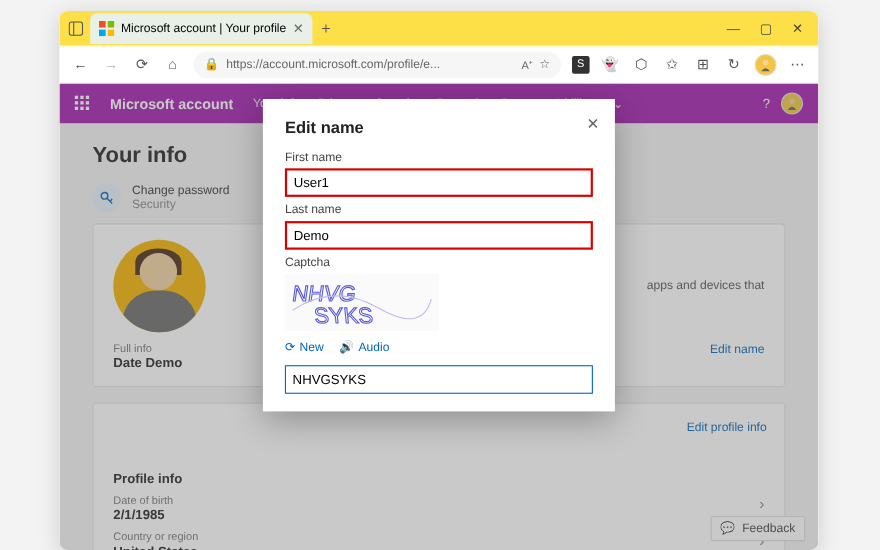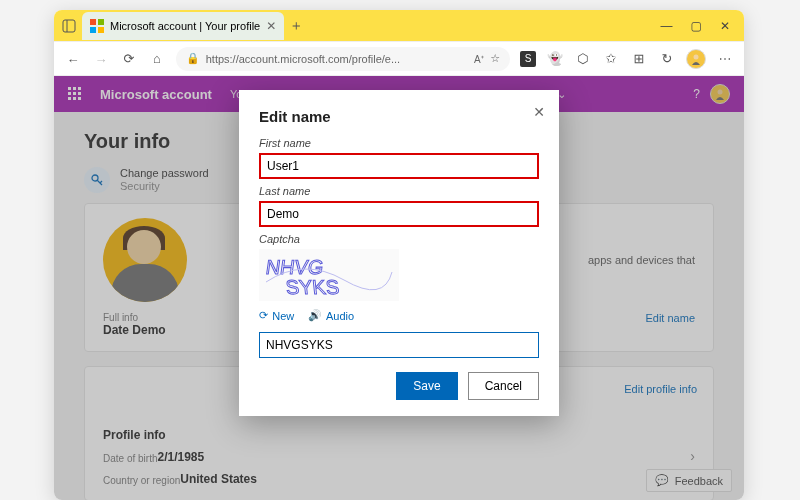--- a/index.html
+++ b/index.html
@@ -34,28 +34,28 @@
   .avatarbox { display: flex; gap: 16px; align-items: center; }
   .avatar { width: 84px; height: 84px; border-radius: 50%; background: #f5b400; position: relative; overflow: hidden; }
   .avatar .head { position: absolute; left: 24px; top: 12px; width: 34px; height: 34px; border-radius: 50%; background: #f2d3a0; }
   .avatar .hair { position: absolute; left: 20px; top: 8px; width: 42px; height: 24px; border-radius: 50% 50% 0 0; background: #4a2c14; }
   .avatar .body { position: absolute; left: 8px; top: 46px; width: 68px; height: 50px; border-radius: 30px 30px 0 0; background: #6a6a6a; }
   .card .label { font-size: 10px; color: #777; }
   .card .value { font-size: 12px; font-weight: 600; color: #222; }
   .card .link { color: #0067b8; font-size: 11px; float: right; }
   .card2 { display: flex; flex-direction: column; gap: 8px; position: relative; }
   .card2 .title { font-size: 12px; font-weight: 600; color: #222; margin-top: 47px; }
-  .card2 .line { display: flex; flex-direction: row; align-items: flex-end; }
+  .card2 .line { display: flex; flex-direction: column; }
   .chev { color: #888; font-size: 14px; position: absolute; right: 0; }
   .feedback { position: absolute; right: 12px; bottom: 8px; background: #fff; border: 1px solid #ddd; font-size: 11px; padding: 4px 8px; display:flex;gap:6px;align-items:center;color:#444; border-radius:2px; }
   .dim { position: absolute; inset: 0; background: rgba(100,100,100,0.35); }
   .modal { position: absolute; left: 50%; top: 14px; transform: translateX(-50%); width: 320px; background: #fff; box-shadow: 0 8px 30px rgba(0,0,0,0.3); padding: 18px 20px 16px; }
   .modal h2 { font-size: 15px; font-weight: 600; color: #222; margin-bottom: 12px; }
   .modal .close { position: absolute; right: 14px; top: 14px; font-size: 14px; color: #666; }
-  .modal label { font-size: 11px; color: #444; display: block; margin: 6px 0 4px; font-style: italic; }
+  .modal label { font-size: 11px; color: #444; display: block; margin: 6px 0 4px; }
   .modal input[type=text] { width: 100%; height: 26px; padding: 0 6px; font-size: 12px; border: 1px solid #999; }
   .modal input.hl { border: 2px solid #d90000; }
   .modal input.blue { border: 1px solid #0067b8; }
   .captcha { width: 140px; height: 52px; background: #fafafa; display:flex;align-items:center;justify-content:center; margin-top:2px;}
   .captcha svg { width: 130px; height: 46px; }
   .caplinks { display:flex; gap:14px; font-size:11px; color:#0067b8; margin:8px 0 10px; }
   .caplinks span { display:flex; gap:4px; align-items:center; }
   .btns { display:flex; gap:10px; justify-content:flex-end; margin-top:14px; }
   .btn { height:28px; padding:0 16px; font-size:12px; border:1px solid #888; background:#fff; }
   .btn.primary { background:#0067b8; color:#fff; border-color:#0067b8; }
@@ -231,20 +231,16 @@
             <span>⟳</span>
             <span>New</span>
           </span>
         <span>
             <span>🔊</span>
             <span>Audio</span>
           </span>
       </div>
       <input type="text" class="blue" value="NHVGSYKS" style="">
 
-      <div class="btns">
-        <button class="btn primary">Save</button>
-        <button class="btn">Cancel</button>
-      </div>
     </div>
 
   </div>
 </div>
 
 </body></html>

